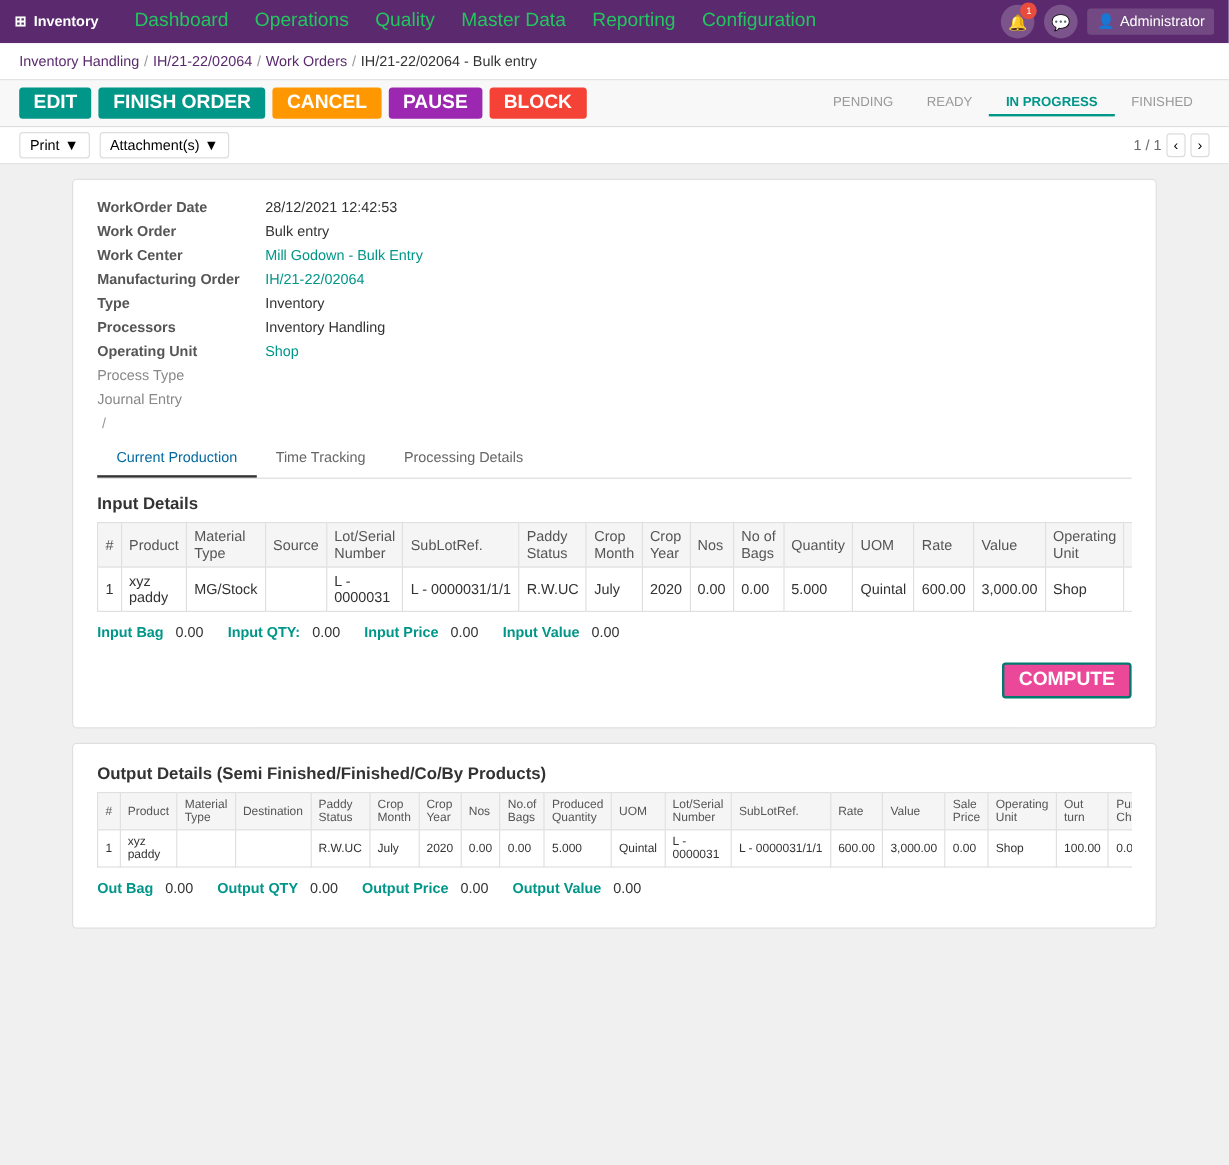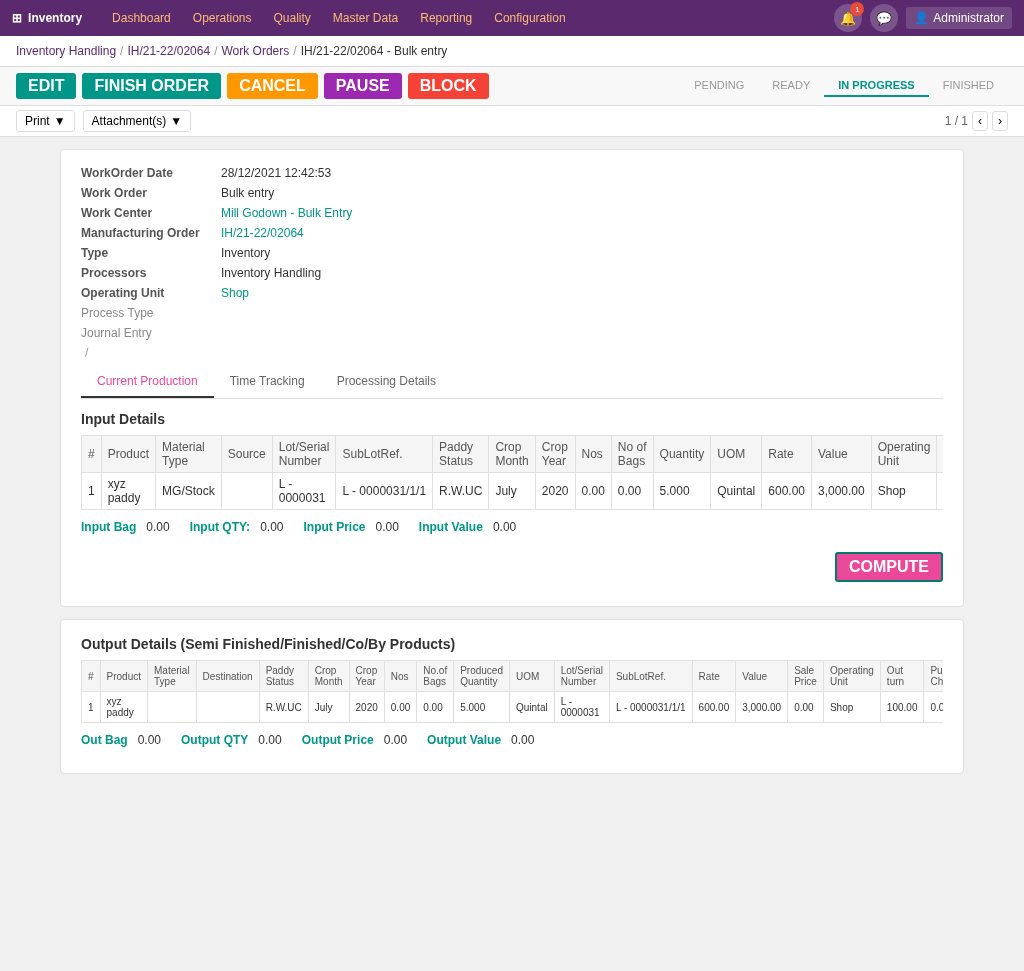--- a/index.html
+++ b/index.html
@@ -9,21 +9,21 @@
     .topnav {
       background: #5b2a6e;
       color: white;
       display: flex;
       align-items: center;
       padding: 0 12px;
       height: 36px;
     }
     .topnav-logo { display: flex; align-items: center; gap: 6px; font-size: 16px; font-weight: bold; margin-right: 20px; }
     .topnav-menu { display: flex; gap: 2px; flex: 1; }
-    .topnav-menu-item { padding: 6px 10px; color: #fdba74; cursor: pointer; font-size: 12px; border-radius: 3px; }
+    .topnav-menu-item { padding: 6px 10px; color: #22c55e; cursor: pointer; font-size: 16px; border-radius: 3px; }
     .topnav-right { display: flex; align-items: center; gap: 8px; }
     .topnav-icon { width: 28px; height: 28px; border-radius: 50%; background: rgba(255,255,255,0.2); display: flex; align-items: center; justify-content: center; color: white; font-size: 13px; cursor: pointer; position: relative; }
     .badge { position: absolute; top: -2px; right: -2px; background: #e74c3c; color: white; border-radius: 50%; width: 14px; height: 14px; font-size: 8px; display: flex; align-items: center; justify-content: center; }
     .user-btn { background: rgba(255,255,255,0.15); border-radius: 3px; padding: 4px 8px; color: white; font-size: 11px; cursor: pointer; display: flex; align-items: center; gap: 4px; }
 
     
     .breadcrumb-bar {
       background: white;
       padding: 8px 16px;
       display: flex;
@@ -82,21 +82,21 @@
 
     .form-row { display: flex; margin-bottom: 6px; }
     .form-label { width: 140px; color: #888; font-size: 12px; flex-shrink: 0; }
     .form-value { color: #333; font-size: 12px; }
     .form-value.link { color: #009688; cursor: pointer; }
     .form-label.bold { color: #555; font-weight: bold; }
 
     
     .tabs { display: flex; border-bottom: 1px solid #ddd; margin-bottom: 12px; }
     .tab { padding: 8px 16px; cursor: pointer; color: #666; font-size: 12px; border-bottom: 2px solid transparent; }
-    .tab.active { color: #ec4899; border-bottom: 2px solid #333; }
+    .tab.active { color: #0369a1; border-bottom: 2px solid #333; }
 
     
     .section-title { font-size: 14px; font-weight: bold; color: #333; margin-bottom: 8px; }
 
     
     .data-table { width: 100%; border-collapse: collapse; font-size: 11px; }
     .data-table th { background: #f5f5f5; border: 1px solid #e0e0e0; padding: 4px 6px; text-align: left; color: #555; font-weight: normal; white-space: nowrap; }
     .data-table td { border: 1px solid #e0e0e0; padding: 4px 6px; color: #333; white-space: nowrap; }
 
     

